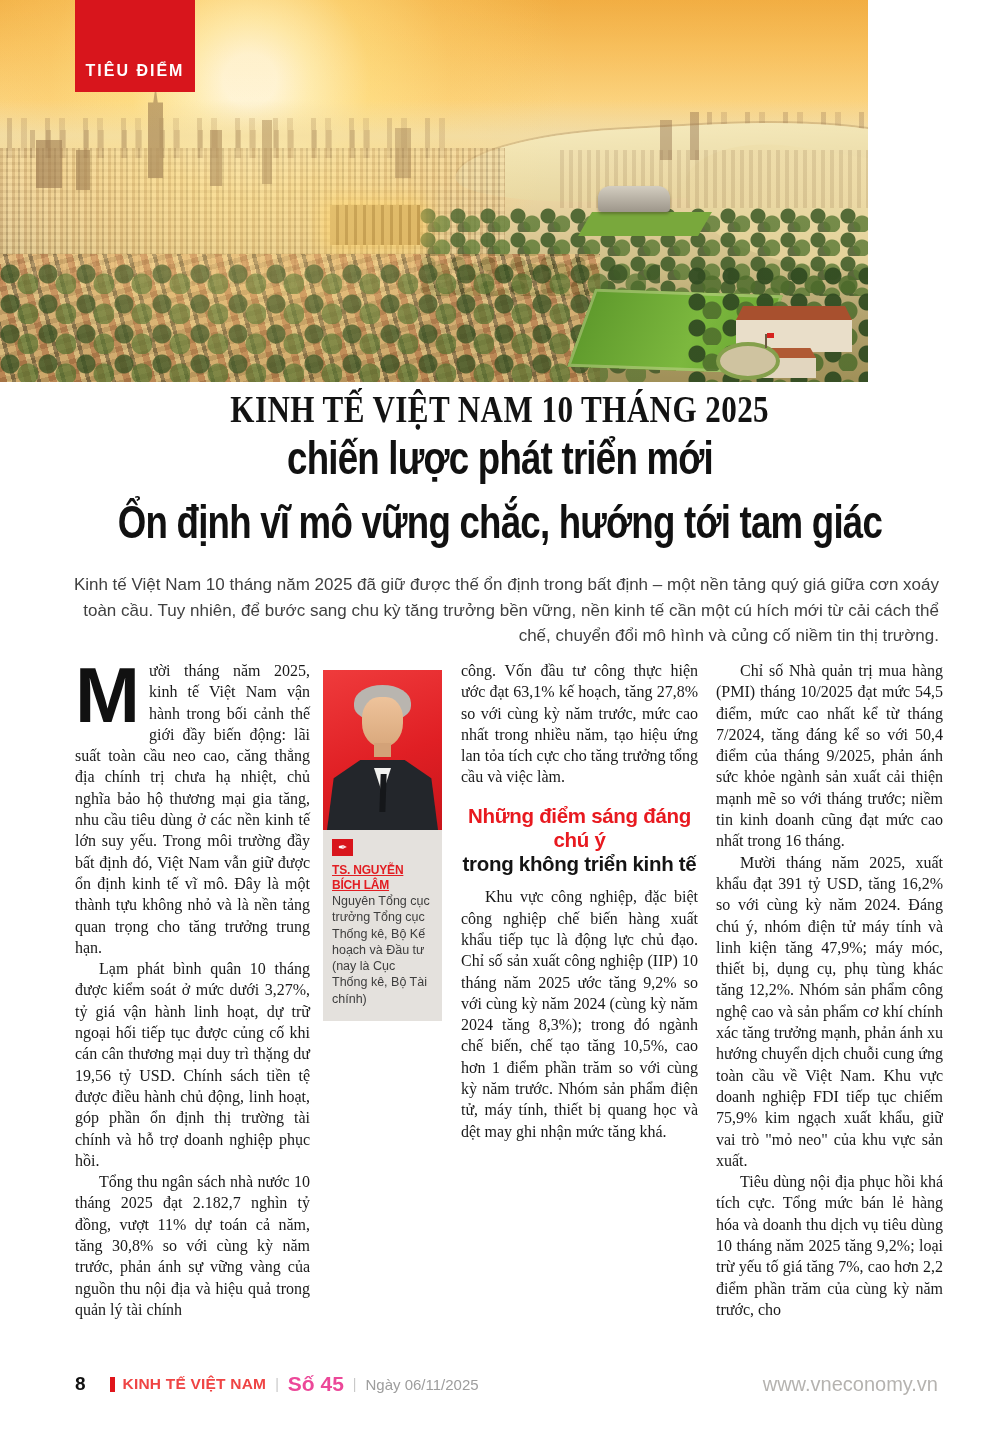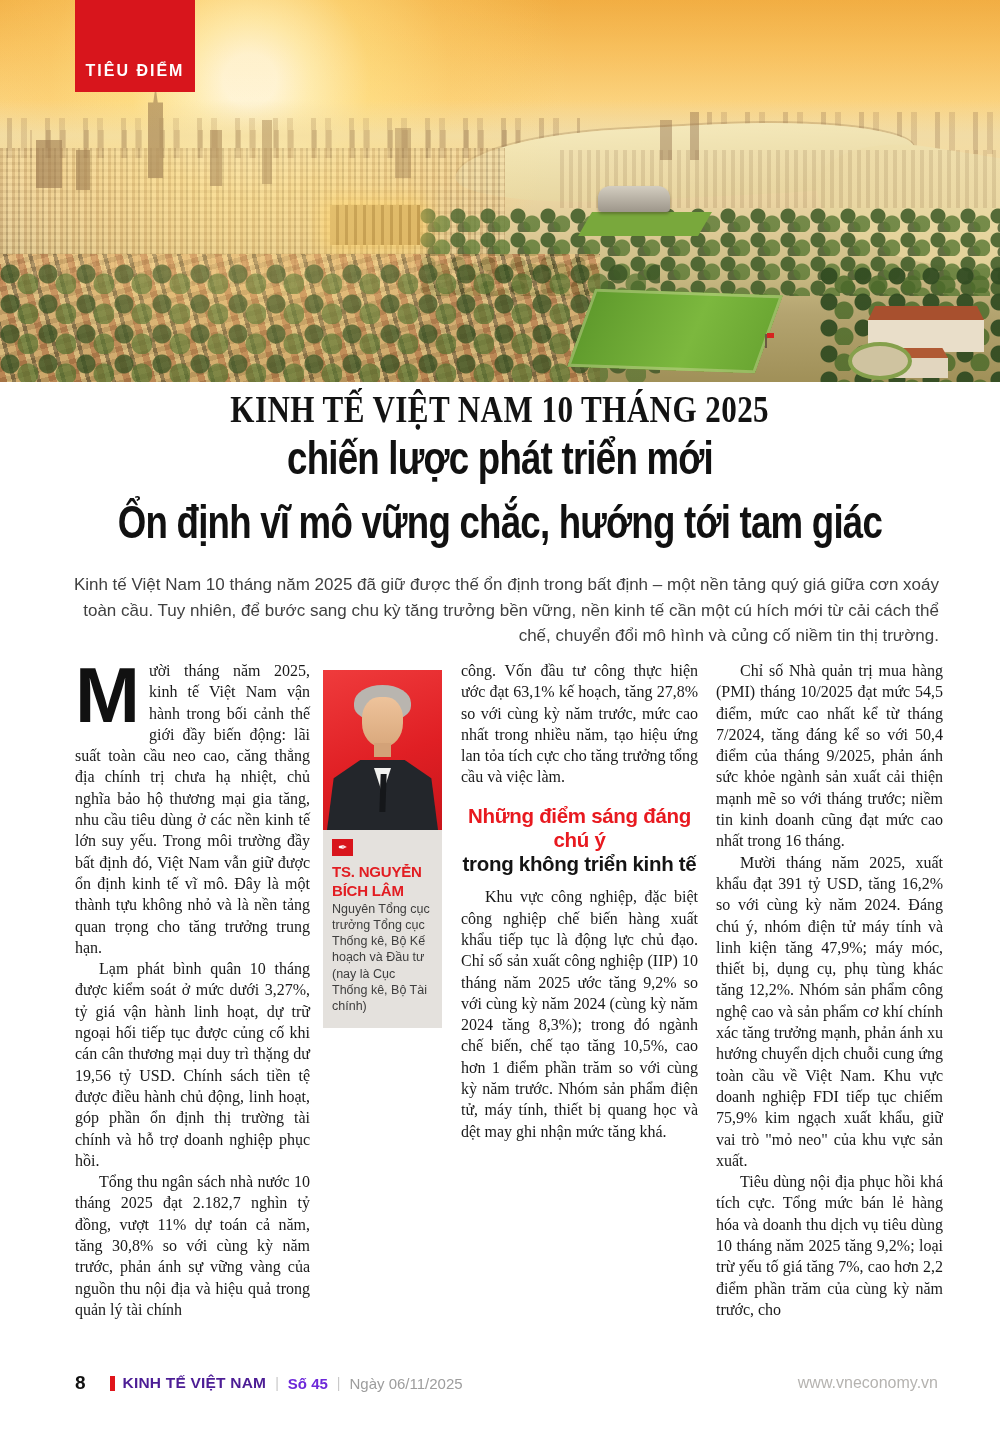--- a/index.html
+++ b/index.html
@@ -1,20 +1,20 @@
 <!DOCTYPE html>
 <html lang="vi"><head>
 <meta charset="utf-8">
 <style>
   html,body{margin:0;padding:0;background:#ffffff;}
   body{width:1000px;height:1447px;position:relative;overflow:hidden;
        font-family:"Liberation Sans",sans-serif;}
 
   
-  .hero{position:absolute;top:0;left:0;width:1000px;height:382px;overflow:hidden;
+  .hero{position:absolute;top:0;left:0;width:868px;height:382px;overflow:hidden;
     background:
       radial-gradient(circle at 250px 80px, rgba(255,255,255,.97) 0 26px, rgba(255,244,200,.92) 60px, rgba(255,220,120,.55) 120px, rgba(250,190,80,.28) 200px, rgba(250,190,80,0) 310px),
       linear-gradient(180deg,#efa83e 0%,#f6bd5b 12%,#fbd27e 26%,#f8dc9c 38%,#efd9a6 48%,#e2cd9b 58%,#cdbd86 70%,#b4a470 82%,#a09058 100%);}
   .haze{position:absolute;left:0;right:0;top:100px;height:80px;
     background:linear-gradient(180deg,rgba(240,220,168,0),rgba(240,220,168,.85) 45%,rgba(240,220,168,0));}
   .skyA,.skyB,.skyC{position:absolute;
     background:repeating-linear-gradient(90deg,rgba(146,112,78,0) 0 7px,rgba(146,112,78,.6) 7px 12px,rgba(146,112,78,0) 12px 21px,rgba(160,125,88,.5) 21px 27px,rgba(146,112,78,0) 27px 38px);}
   .skyA{left:0;right:420px;top:118px;height:40px;opacity:.55;}
   .skyB{left:30px;right:480px;top:130px;height:28px;opacity:.65;background-position:9px 0;}
   .skyC{left:700px;right:0;top:112px;height:42px;opacity:.5;}
@@ -120,32 +120,32 @@
     background:linear-gradient(180deg,#eec39b,#d9a87c);border-radius:42% 42% 48% 48%;}
   .neck{position:absolute;top:73px;left:51px;width:17px;height:14px;background:#d3a278;}
   .suit{position:absolute;bottom:0;left:4px;width:111px;height:70px;background:#23262b;
     clip-path:polygon(0 100%,6% 26%,30% 0,70% 0,94% 26%,100% 100%);}
   .shirt{position:absolute;bottom:36px;left:51px;width:17px;height:26px;background:#f2f2f0;
     clip-path:polygon(0 0,100% 0,50% 100%);}
   .tie{position:absolute;bottom:18px;left:57px;width:6px;height:38px;background:#15171a;transform:rotate(2deg);}
   .caption{width:119px;box-sizing:border-box;background:#e4e1dd;padding:9px 9px 14px;}
   .nib{width:21px;height:17px;background:#d8151c;color:#fff;font-size:11px;line-height:17px;
     text-align:center;margin-bottom:7px;}
-  .aname{color:#e21d22;font-weight:700;font-size:15px;line-height:1.25;letter-spacing:-.2px;}
+  .aname{color:#e21d22;font-weight:700;font-size:12px;line-height:1.25;letter-spacing:-.2px;text-decoration:underline;}
   .arole{margin-top:0;color:#3d3d3d;font-size:12.5px;line-height:1.3;}
 
   
   .footer{position:absolute;left:75px;right:62px;top:1372px;display:flex;align-items:center;}
   .fp{font-size:19px;font-weight:700;color:#111;}
   .fbar{width:5px;height:15px;background:#e0151b;margin:0 8px 0 24px;}
-  .fbrand{font-weight:700;font-size:15.5px;color:#4c1d95;letter-spacing:.2px;}
+  .fbrand{font-weight:700;font-size:15.5px;color:#ef4444;letter-spacing:.2px;}
   .fsep{color:#c9c9c9;margin:0 9px;font-size:14px;}
-  .fissue{color:#6d28d9;font-weight:700;font-size:15px;}
+  .fissue{color:#ec4899;font-weight:700;font-size:21px;}
   .fdate{color:#9d9d9d;font-size:15px;}
-  .fsite{margin-left:auto;color:#b5b3b0;font-size:16px;}
+  .fsite{margin-left:auto;color:#b5b3b0;font-size:20px;}
 </style>
 </head>
 <body>
 
 <div class="page">
 
   <div class="hero">
     <div class="haze"></div>
     <div class="skyA"></div>
     <div class="skyB"></div>

